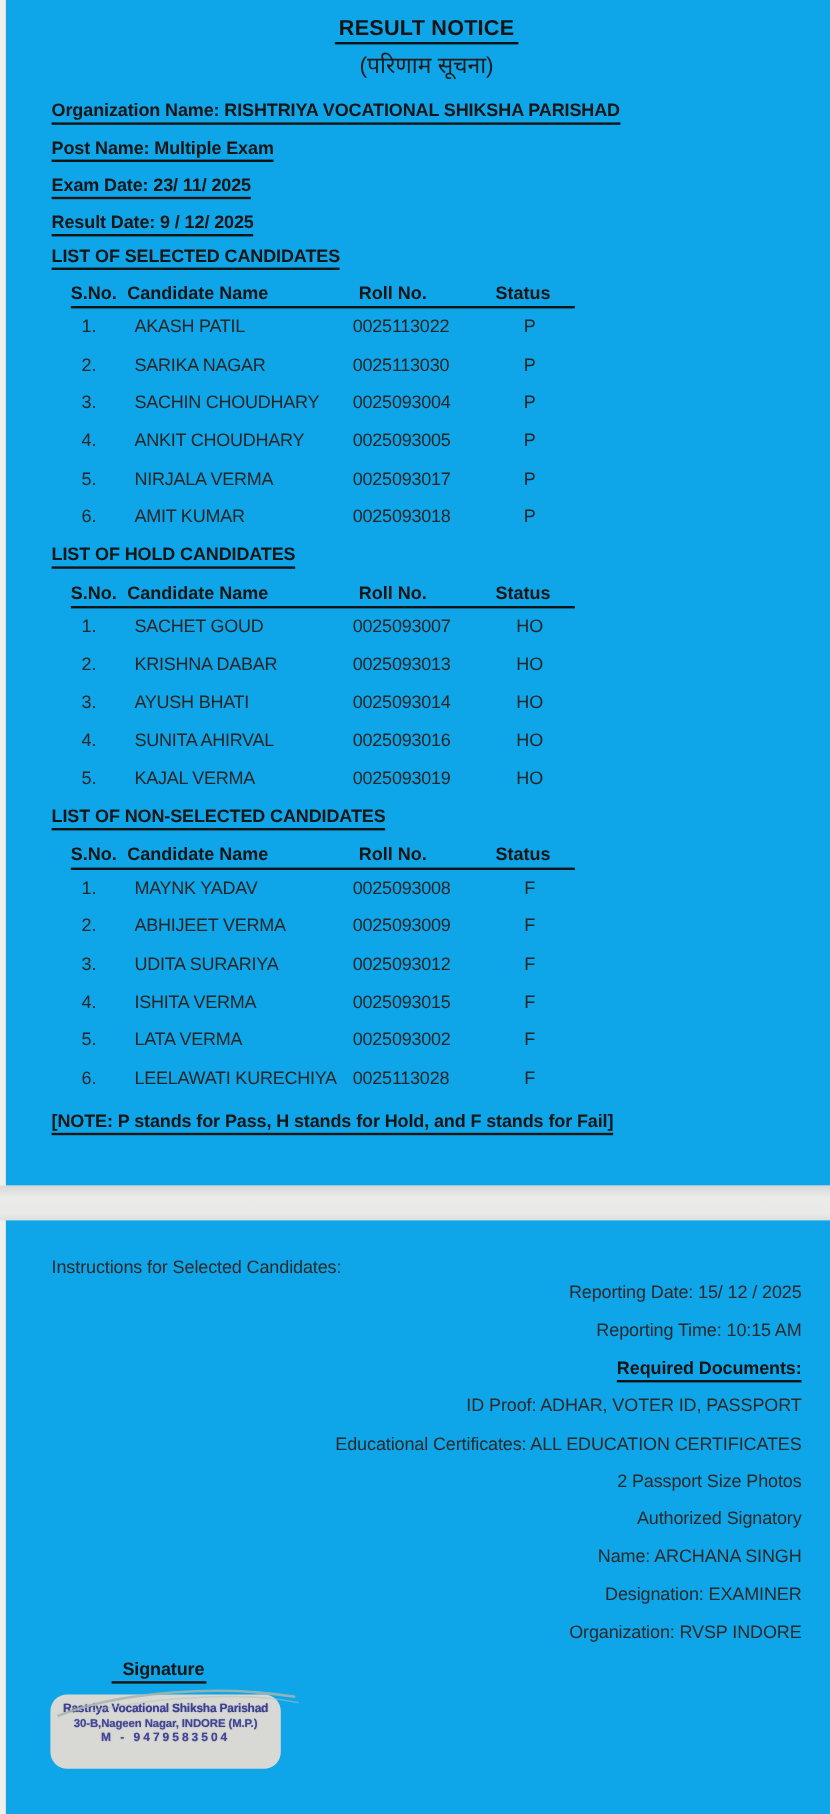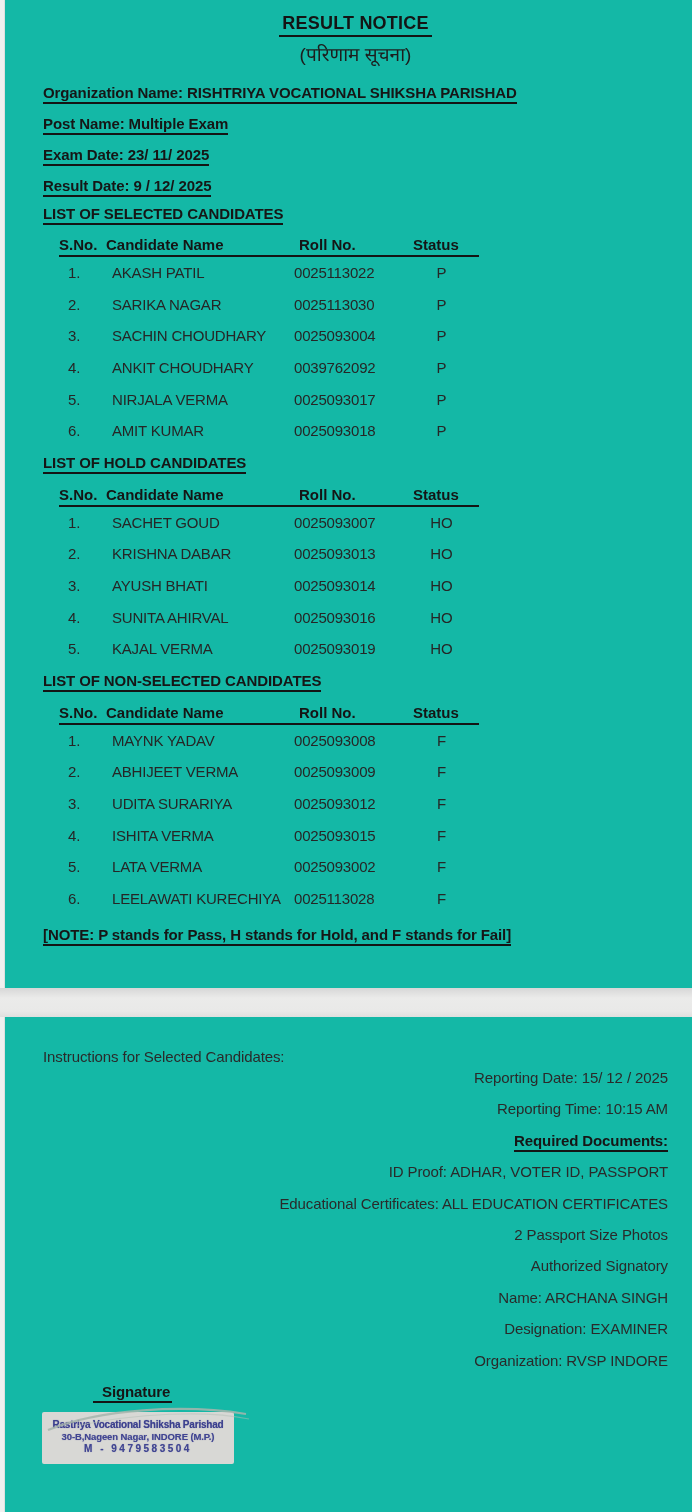--- a/index.html
+++ b/index.html
@@ -6,21 +6,21 @@
   html,body { width:692px; }
   body {
     height:1512px;
     background:#f0f0ef;
     font-family:"Liberation Sans","DejaVu Sans",sans-serif;
     color:#222;
     position:relative;
     overflow:hidden;
   }
   .page {
-    position:absolute; left:5px; width:687px; background:#14b8a6;
+    position:absolute; left:5px; width:687px; background:#0ea5e9;
     box-shadow:-1px 0 0 rgba(0,0,0,0.07);
   }
   #page1 { top:0; height:988px; }
   #page-gap {
     position:absolute; top:988px; left:0; width:692px; height:29px;
     background:linear-gradient(#d7d7d7, #ebebea 35%, #e9e9e8 80%, #dfdfde);
   }
   #page2 { top:1017px; height:495px; }
 
   .content { padding:0 24px 0 38px; }
@@ -59,21 +59,21 @@
   .p2-line { height:21px; line-height:21px; font-size:15px; color:#2a2a2a; letter-spacing:-0.1px; }
   .p2-line + .p2-line { margin-top:10.4px;text-align:right; }
   .p2-line.tight { margin-top:0; }
   .p2-line .b-u { font-size:15px; }
 
   .signature-line { margin-top:10.4px; height:21px; line-height:21px; padding-left:50px; }
   .signature-line .b-u { padding-left:9px; padding-right:2px; font-size:15px; }
 
   .stamp {
     position:relative; margin-top:10px; margin-left:-1px;
-    width:192px; height:52px; background:#d8d8d5; border-radius:2px;
+    width:192px; height:62px; background:#d8d8d5; border-radius:14px;
     text-align:center; overflow:visible;
   }
   .stamp-swoosh { position:absolute; top:-11px; left:0; pointer-events:none; }
   .stamp-l1 {
     padding-top:7px; font-size:10px; font-weight:700; color:#3b3f8e;
     letter-spacing:-0.2px; text-shadow:0 0 1px rgba(59,63,142,.65);
   }
   .stamp-l2 {
     font-size:9.5px; font-weight:700; color:#414592; margin-top:1px;
     letter-spacing:-0.1px; text-shadow:0 0 1px rgba(59,63,142,.55);
@@ -134,21 +134,21 @@
         <div class="tbl-row tbl-data">
           <div class="c-sno">3.</div>
           <div class="c-name">SACHIN CHOUDHARY</div>
           <div class="c-roll">0025093004</div>
           <div class="c-status">P</div>
         </div>
 
         <div class="tbl-row tbl-data">
           <div class="c-sno">4.</div>
           <div class="c-name">ANKIT CHOUDHARY</div>
-          <div class="c-roll">0039762092</div>
+          <div class="c-roll">0025093005</div>
           <div class="c-status">P</div>
         </div>
 
         <div class="tbl-row tbl-data">
           <div class="c-sno">5.</div>
           <div class="c-name">NIRJALA VERMA</div>
           <div class="c-roll">0025093017</div>
           <div class="c-status">P</div>
         </div>
 

